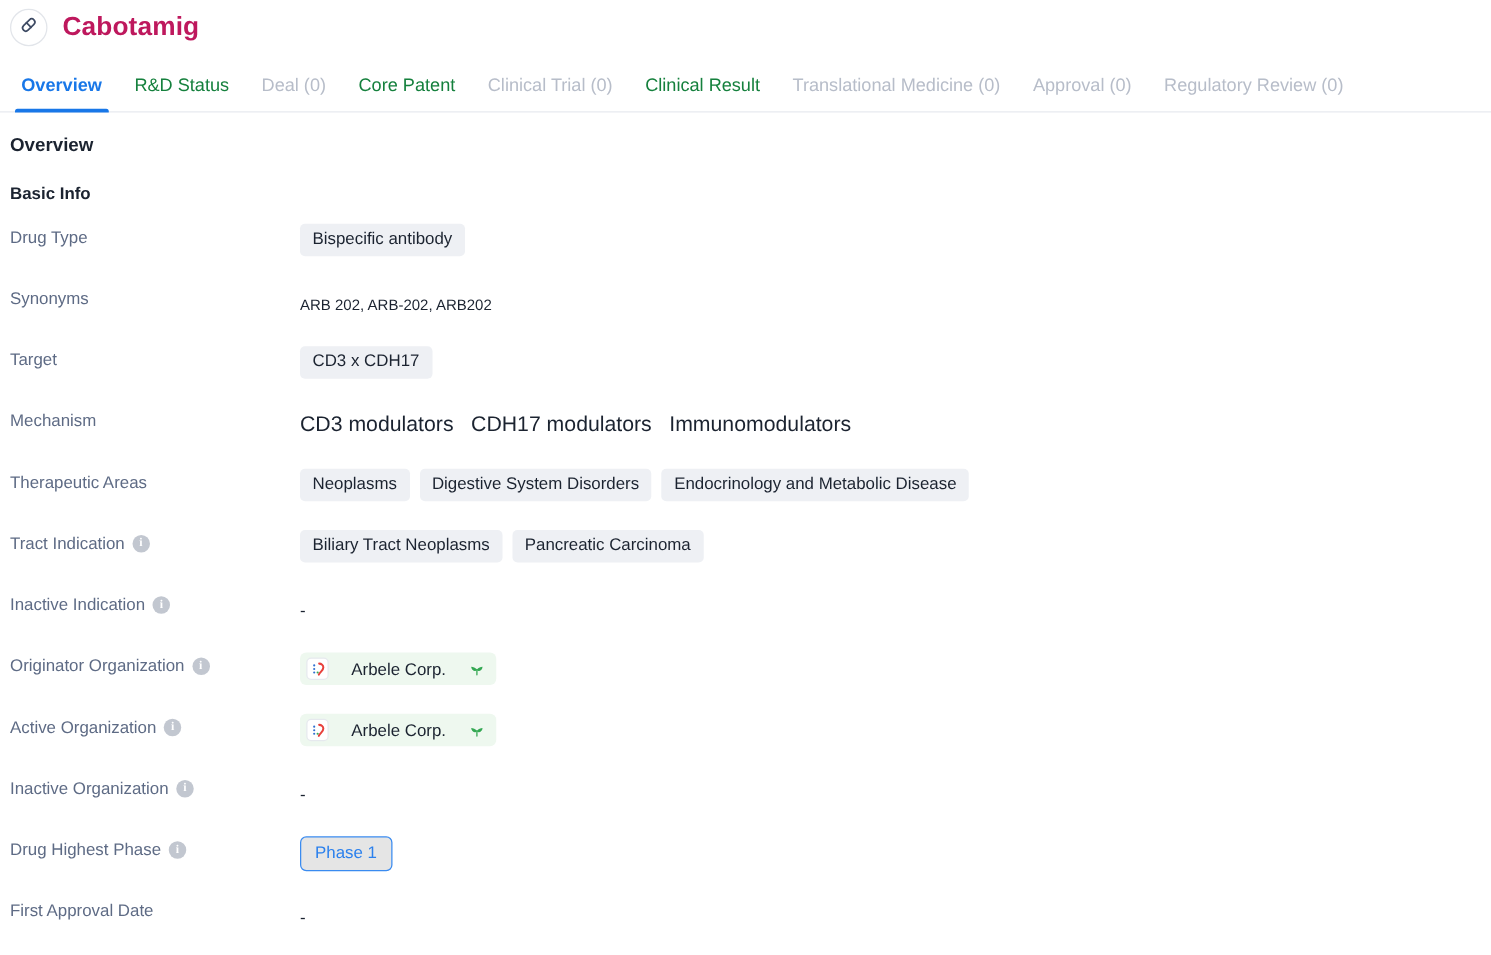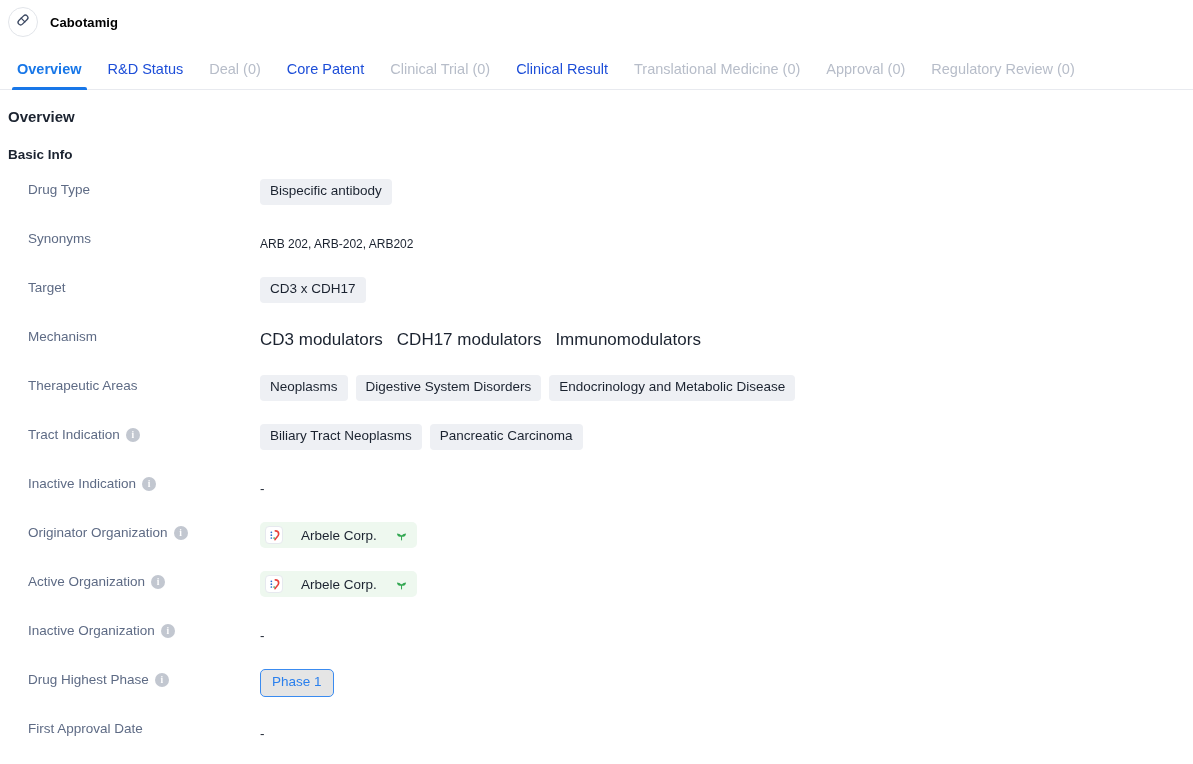--- a/index.html
+++ b/index.html
@@ -26,39 +26,39 @@
     height: 30px;
     border-radius: 50%;
     border: 1px solid #e2e5ea;
     background: #ffffff;
     display: flex;
     align-items: center;
     justify-content: center;
     flex: 0 0 auto;
   }
   .drug-title {
-    font-size: 13px;
+    font-size: 21px;
     font-weight: bold;
-    color: #000000;
+    color: #be185d;
     letter-spacing: 0.1px;
   }
 
   
   .tab-bar {
     position: relative;
     display: flex;
     align-items: flex-end;
     gap: 0;
     height: 46px;
     border-bottom: 1px solid #e8eaef;
     padding-left: 4px;
   }
   .tab {
     font-size: 14.5px;
-    color: #1d4ed8;
+    color: #15803d;
     padding: 0 13px 13px 13px;
     line-height: 1;
     cursor: pointer;
     white-space: nowrap;
     position: relative;
     background: none;
     border: none;
     font-family: inherit;
   }
   .tab.disabled { color: #b7bdc9; }
@@ -99,21 +99,20 @@
   }
   .row-label {
     width: 232px;
     flex: 0 0 232px;
     font-size: 13.5px;
     color: #5e6b85;
     display: flex;
     align-items: center;
     gap: 6px;
     padding-top: 6px;
-    margin-left: 20px;
   }
   .row-value {
     flex: 1 1 auto;
     display: flex;
     flex-wrap: wrap;
     align-items: flex-end;
     gap: 8px;
     padding-top: 3px;
     min-height: 26px;
   }

